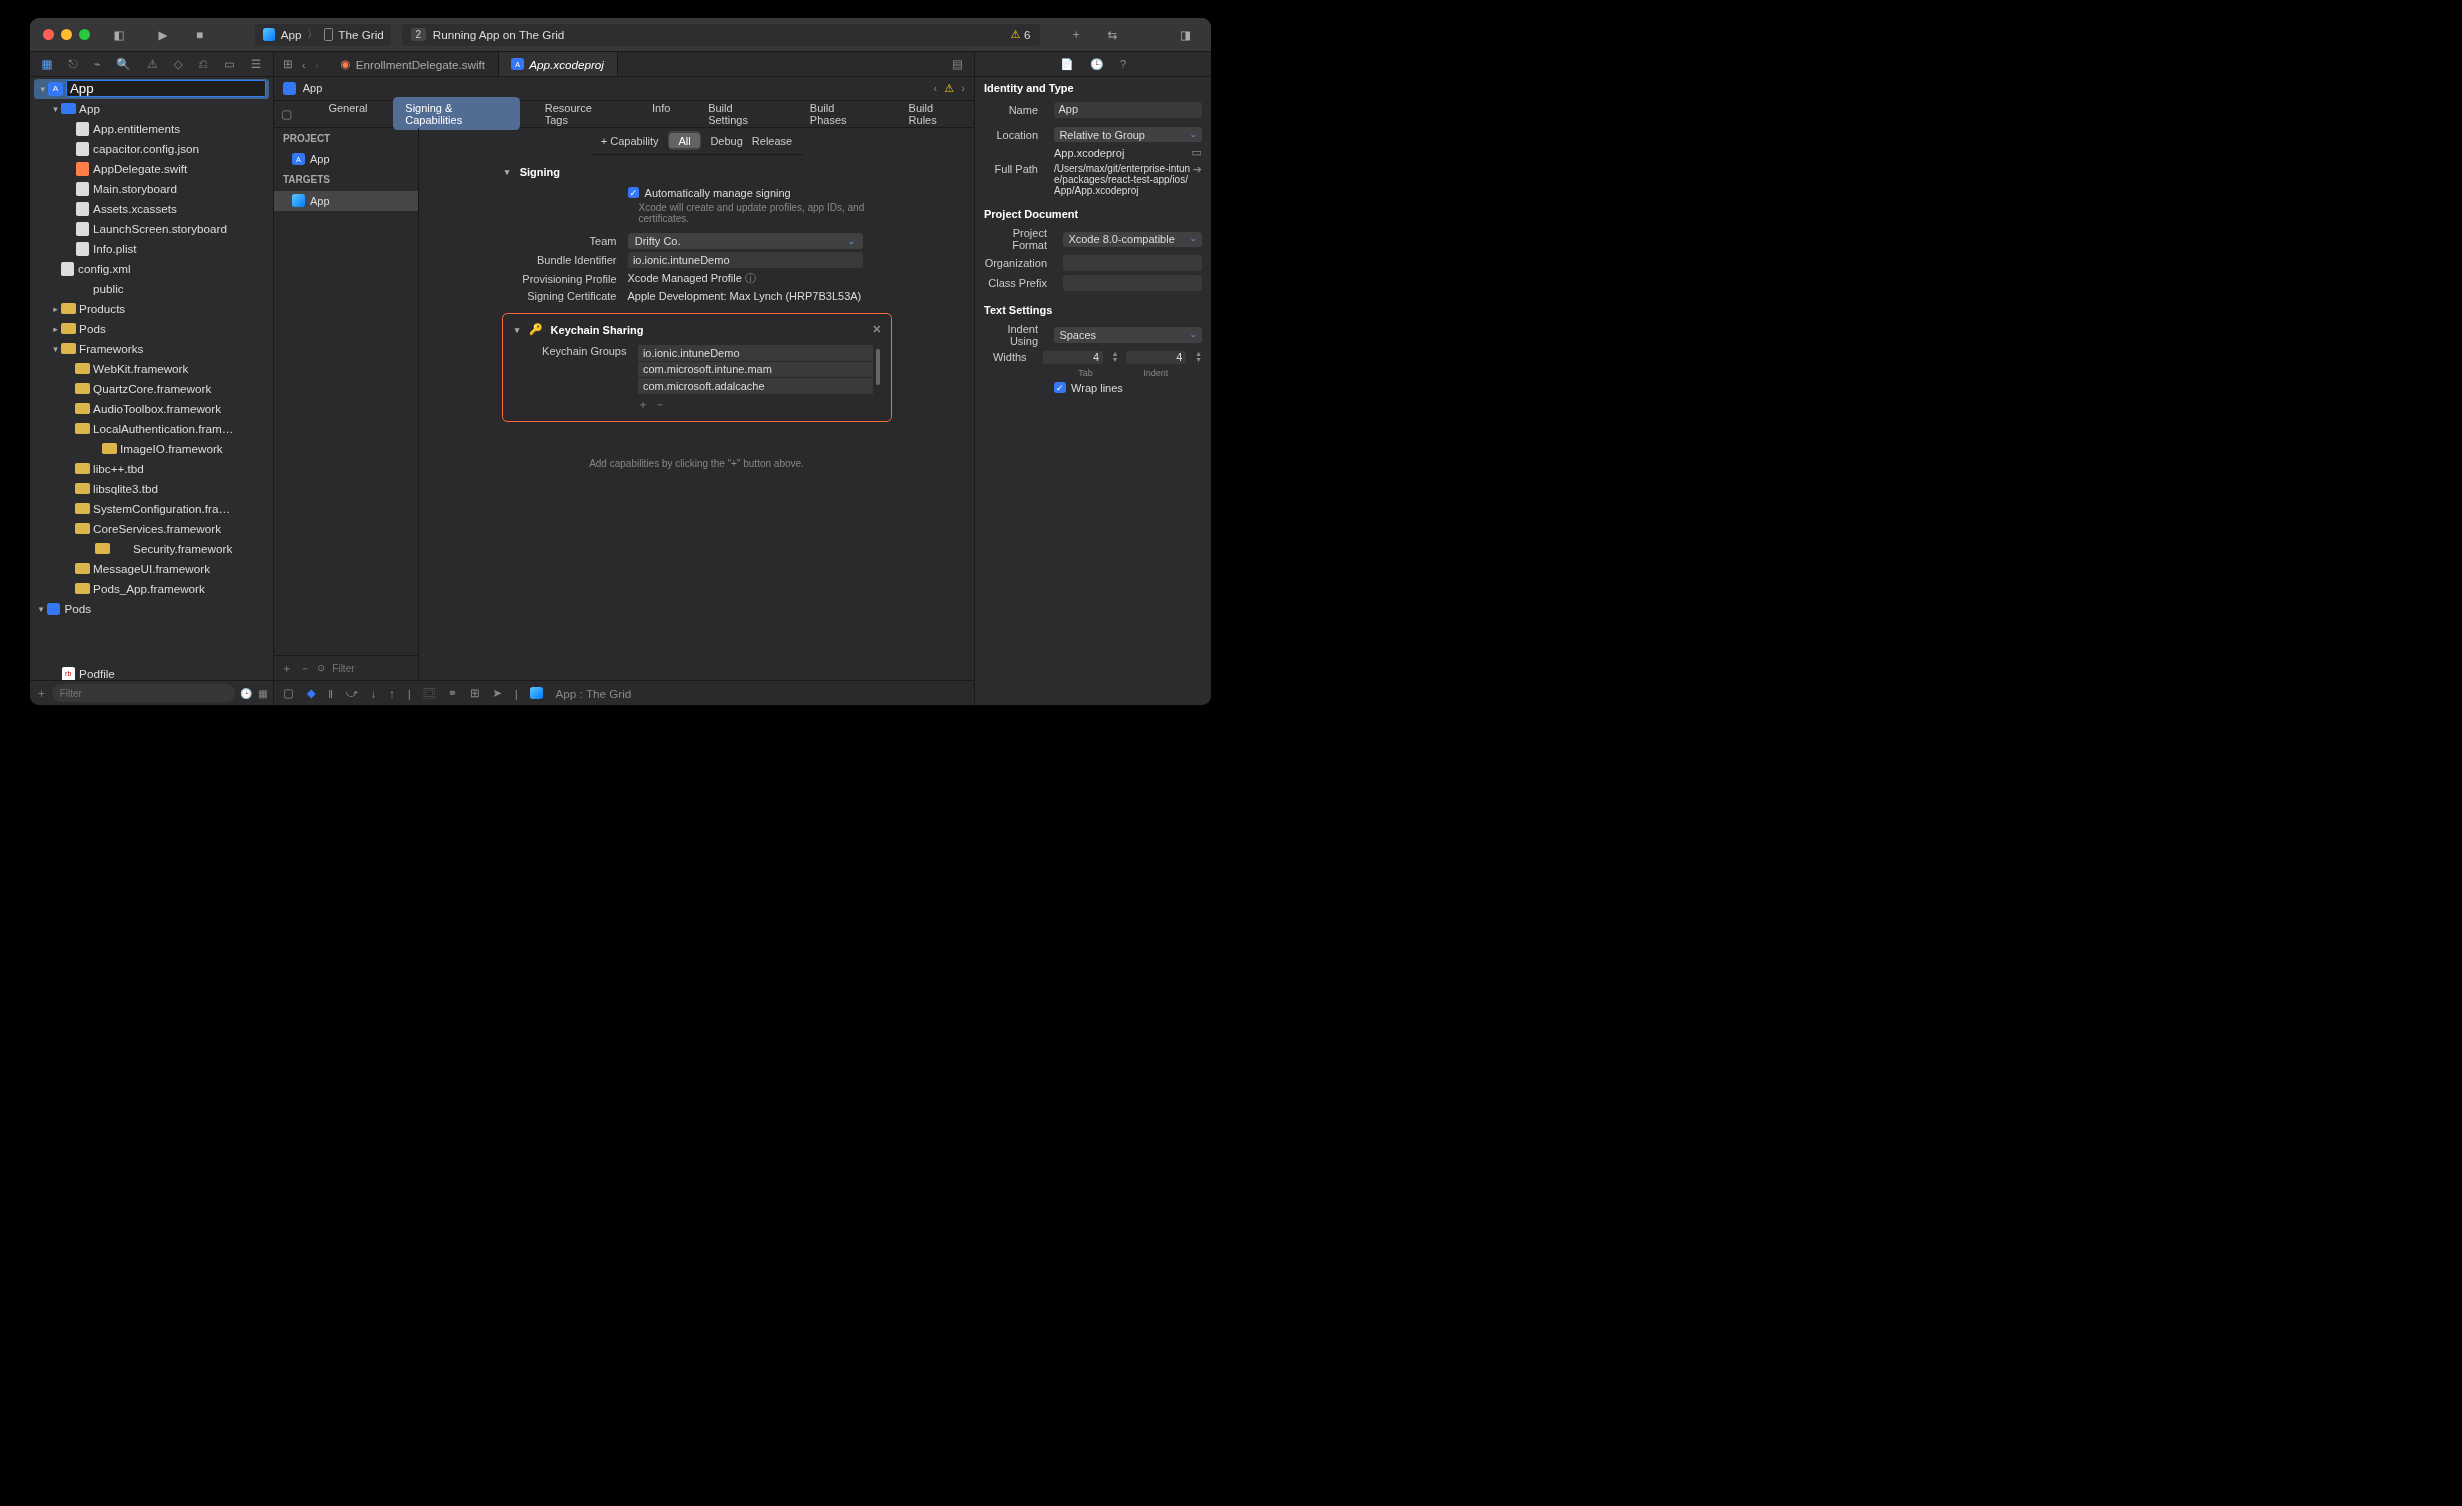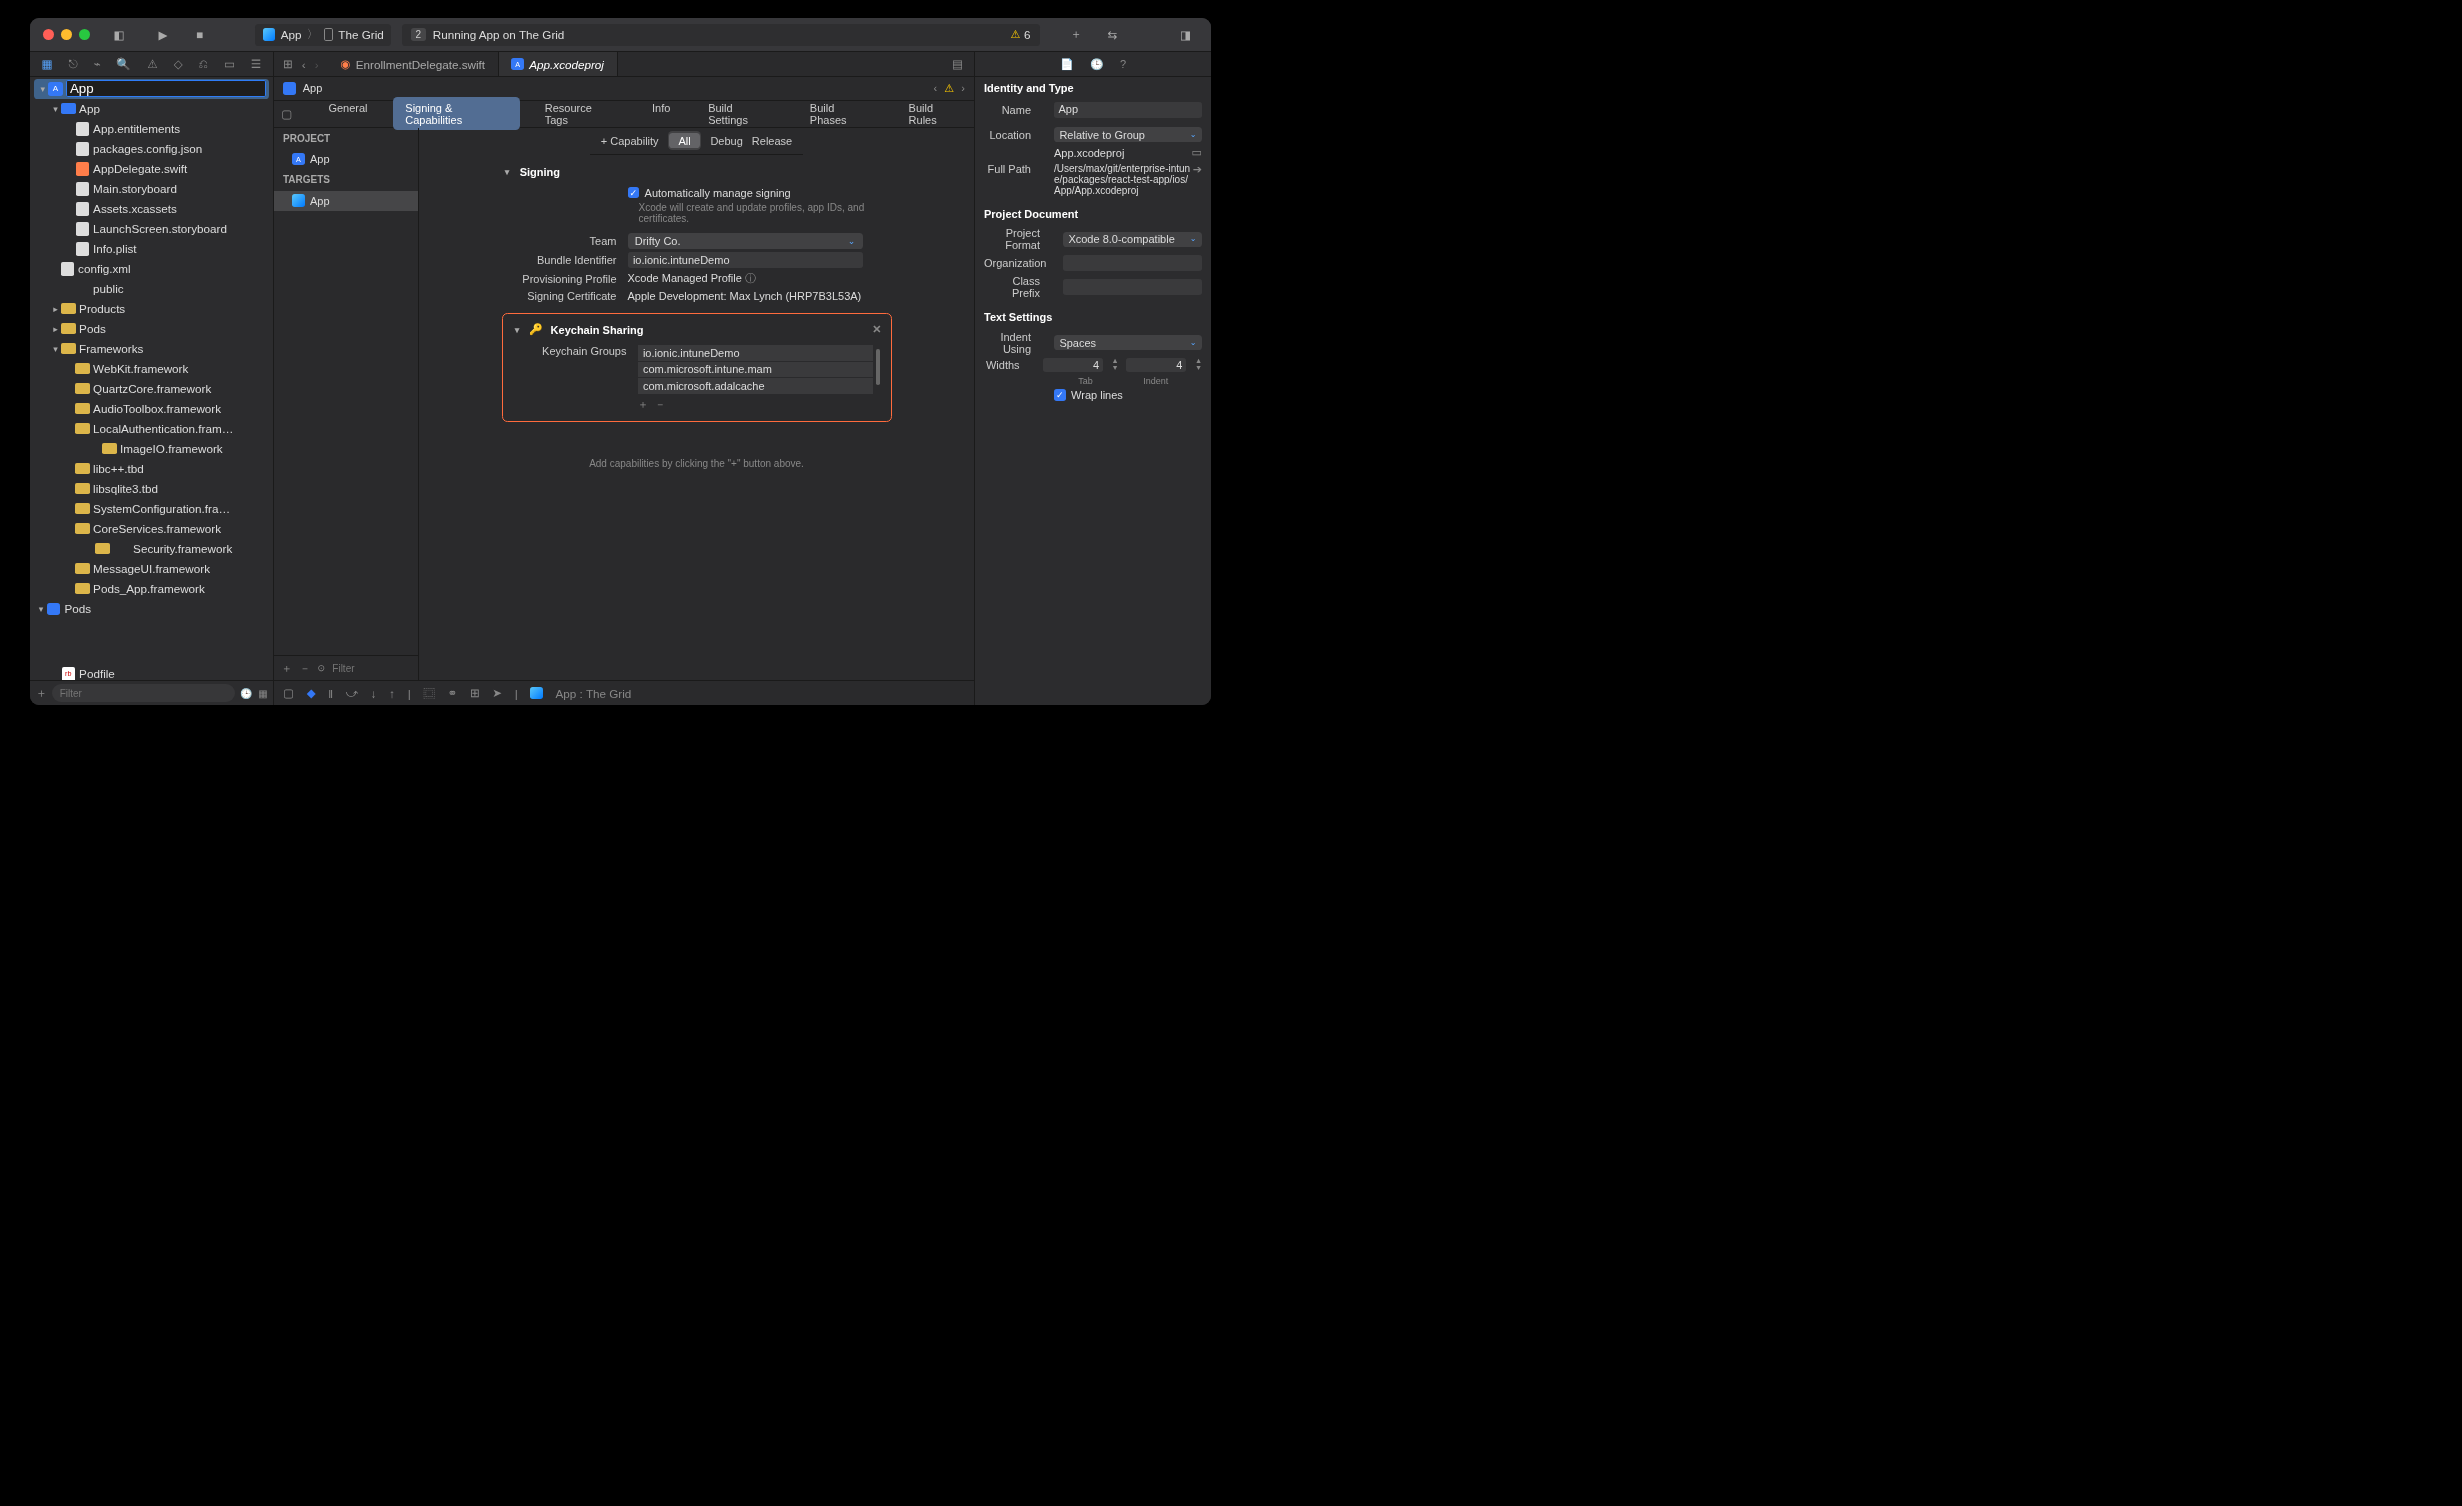--- a/index.html
+++ b/index.html
@@ -93,21 +93,21 @@
   
   .debug-bar { height:25px; border-top:0.9px solid #1a1a1a; display:flex; align-items:center; padding:0 9px; gap:12.6px; color:#888; font-size:11.7px;}
   .debug-bar .active-dbg{color:#3478f6;}
   
   
   .inspector { width: 237px; background:#2c2c2e; border-left:0.9px solid #1a1a1a; font-size:11px; overflow:auto;}
   .insp-tabs { height:25px; display:flex; justify-content:center; align-items:center; gap:16.3px; color:#888; border-bottom:0.9px solid #1a1a1a;}
   .insp-tabs .active{color:#58a6ff;}
   .insp-section-title { font-weight:600; padding:5.4px 9px; color:#fff;}
   .insp-row { display:flex; align-items:center; padding:1.8px 9px;}
-  .insp-label { width:70px; text-align:right; padding-right:23px; color:#ccc;}
+  .insp-label { width:70px; text-align:right; padding-right:16px; color:#ccc;}
   .insp-input { flex:1; background:#3a3a3c; border-radius:2.7px; padding:1.8px 4.5px; min-height:16.3px;}
   .insp-select { flex:1; background:#414143; border-radius:3.6px; padding:1.8px 5.4px; display:flex; justify-content:space-between;}
   .insp-select::after{content:"⌄"; color:#58a6ff; font-size:8.1px;}
   .insp-static { flex:1; color:#ddd;}
   .num-field { width:60px; background:#3a3a3c; border-radius:2.7px; padding:0.9px 3.6px; text-align:right; display:inline-block;}
   .step{font-size:7.2px;color:#888;margin-left:1.8px;display:inline-block;line-height:6.3px;}
 </style>
 </head>
 <body>
 
@@ -180,21 +180,21 @@
               <span class="file-icon">
                 <span style="width:12.6px;height:14.5px;background:#ddd;border-radius:1.8px;"></span>
               </span>
               <span>App.entitlements</span>
             </div>
             <div class="tree-row" style="padding-left: 34px;">
               <span class="disclosure"></span>
               <span class="file-icon">
                 <span style="width:12.6px;height:14.5px;background:#ddd;border-radius:1.8px;"></span>
               </span>
-              <span>packages.config.json</span>
+              <span>capacitor.config.json</span>
             </div>
             <div class="tree-row" style="padding-left: 34px;">
               <span class="disclosure"></span>
               <span class="file-icon">
                 <span style="width:12.6px;height:14.5px;background:#ff7e4a;border-radius:1.8px;"></span>
               </span>
               <span>AppDelegate.swift</span>
             </div>
             <div class="tree-row" style="padding-left: 34px;">
               <span class="disclosure"></span>

